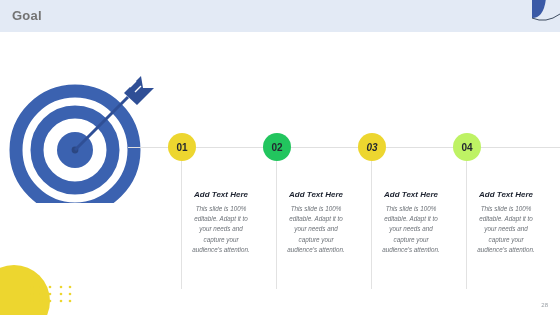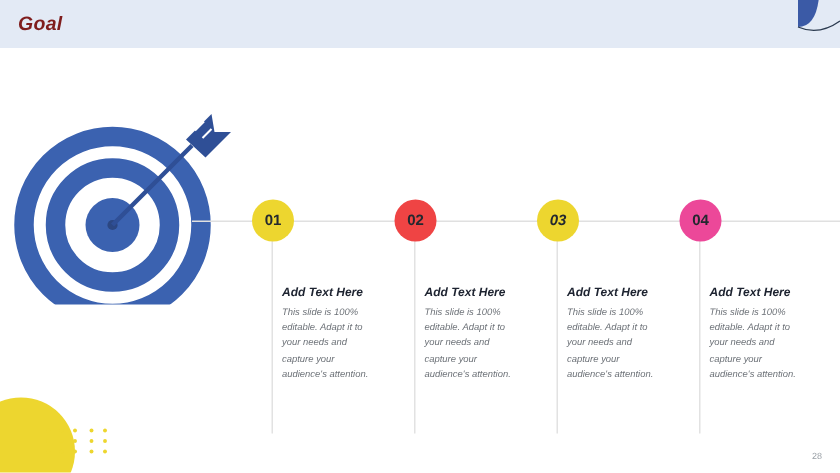--- a/index.html
+++ b/index.html
@@ -29,23 +29,22 @@
     height: 32px;
     background: #e3eaf5;
     overflow: hidden;
   }
   .header-title {
     position: absolute;
     left: 12px;
     top: 8px;
     font-size: 13px;
     font-weight: bold;
-    color: #7f1d1d;
+    color: #737373;
     letter-spacing: 0.2px;
-    font-style: italic;
   }
   .header-deco {
     position: absolute;
     right: 0;
     top: -6px;
     width: 60px;
     height: 38px;
   }
 
   
@@ -71,20 +70,21 @@
     left: 160px;
     top: 120px;
     width: 400px;
     height: 170px;
   }
   .step {
     position: absolute;
     top: 0;
     width: 95px;
     height: 170px;
+    text-align: center;
   }
   .step:nth-child(1) { left: 0px; }
   .step:nth-child(2) { left: 95px; }
   .step:nth-child(3) { left: 190px; }
   .step:nth-child(4) { left: 285px; }
 
   .step-stem {
     position: absolute;
     left: 21px;
     top: 14px;
@@ -187,39 +187,39 @@
       <div class="step-stem"></div>
       <div class="step-circle" style="background:#edd62f;">01</div>
       <div class="step-body">
         <div class="step-heading">Add Text Here</div>
         <div class="step-text">This slide is 100% editable. Adapt it to your needs and capture your audience's attention.</div>
       </div>
     </div>
 
     <div class="step">
       <div class="step-stem"></div>
-      <div class="step-circle" style="background:#ef4444;">02</div>
+      <div class="step-circle" style="background:#22c55e;">02</div>
       <div class="step-body">
         <div class="step-heading">Add Text Here</div>
         <div class="step-text">This slide is 100% editable. Adapt it to your needs and capture your audience's attention.</div>
       </div>
     </div>
 
     <div class="step">
       <div class="step-stem"></div>
       <div class="step-circle" style="background:#edd62f;font-style:italic;">03</div>
       <div class="step-body">
         <div class="step-heading">Add Text Here</div>
         <div class="step-text">This slide is 100% editable. Adapt it to your needs and capture your audience's attention.</div>
       </div>
     </div>
 
     <div class="step">
       <div class="step-stem"></div>
-      <div class="step-circle" style="background:#ec4899;">04</div>
+      <div class="step-circle" style="background:#bef264;">04</div>
       <div class="step-body">
         <div class="step-heading">Add Text Here</div>
         <div class="step-text">This slide is 100% editable. Adapt it to your needs and capture your audience's attention.</div>
       </div>
     </div>
 
   </div>
 
   <div class="corner-blob"></div>
   <svg class="dot-grid" viewBox="0 0 48 22">

